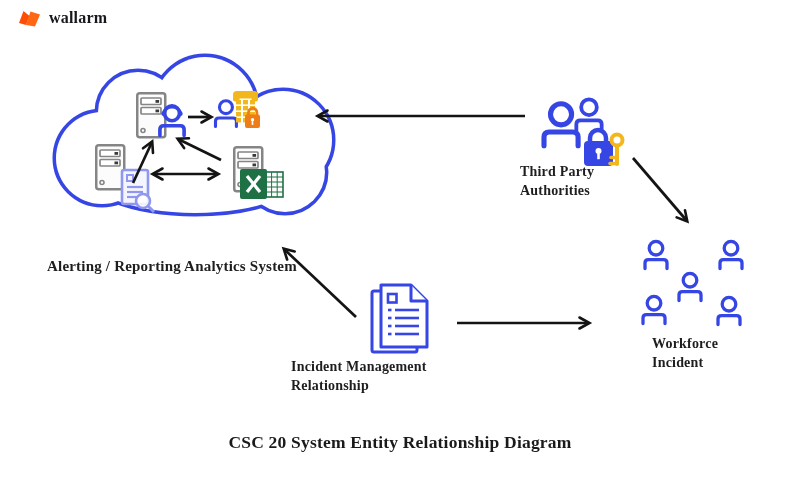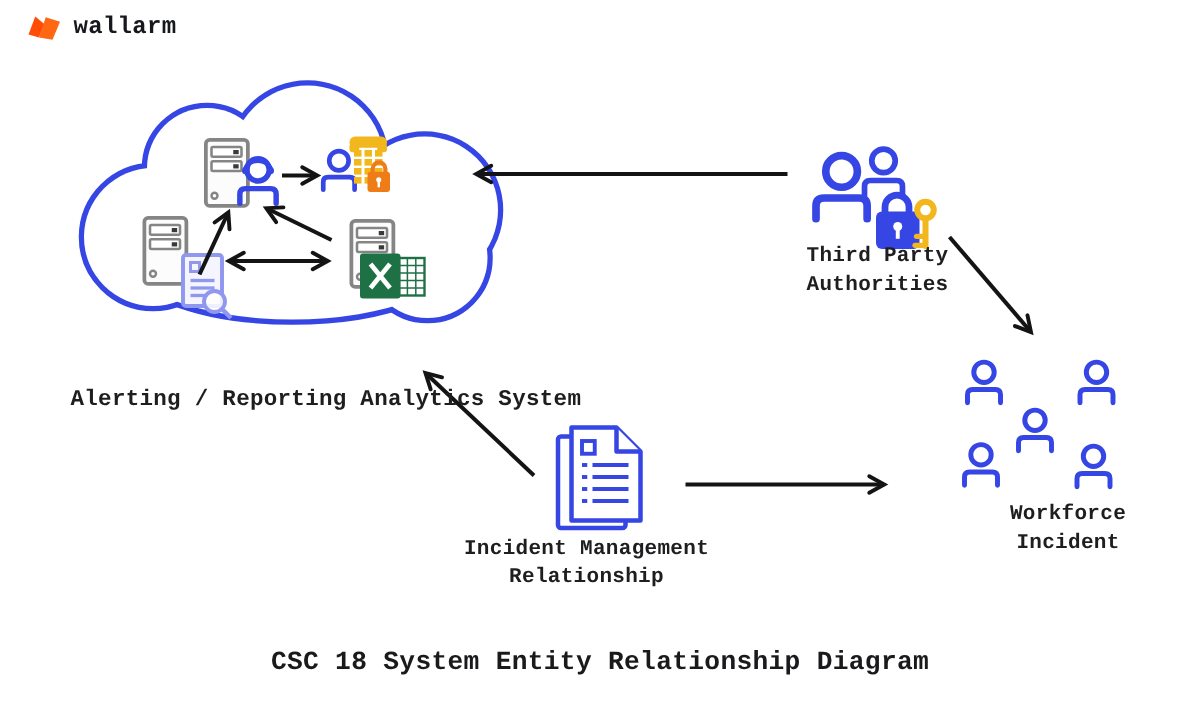--- a/index.html
+++ b/index.html
@@ -1,20 +1,20 @@
 <!DOCTYPE html>
 <html><head>
 <meta charset="utf-8">
 <style>
   html,body{margin:0;padding:0;background:#ffffff;}
   #stage{position:relative;width:800px;height:472px;background:#ffffff;overflow:hidden;
-         font-family:Liberation Mono, monospace;color:#1e1e20;}
+         font-family:Liberation Serif, serif;color:#1e1e20;}
   #gfx{position:absolute;left:0;top:0;}
   .lbl{position:absolute;font-weight:700;color:#1e1e20;letter-spacing:.2px;line-height:19px;
-       font-size:14px;text-align:center;}
+       font-size:14px;text-align:left;}
   .lbl.single{white-space:nowrap;text-align:left;font-size:15px;}
   #logo{position:absolute;left:18px;top:8px;display:flex;align-items:center;gap:7px;}
   #logo .word{font-size:16px;font-weight:600;color:#17181c;letter-spacing:.2px;}
   #title{position:absolute;left:0;top:432px;width:800px;text-align:center;
          font-size:17.5px;font-weight:700;color:#1a1a1c;letter-spacing:.2px;}
 </style>
 </head>
 <body>
 
 <div id="stage">
@@ -202,15 +202,15 @@
   <div class="lbl" style="left:652px;top:334px;width:120px;">
     <div>Workforce</div>
     <div>Incident</div>
   </div>
 
   <div class="lbl" style="left:291px;top:357px;width:200px;">
     <div>Incident Management</div>
     <div>Relationship</div>
   </div>
 
-  <div id="title">CSC 18 System Entity Relationship Diagram</div>
+  <div id="title">CSC 20 System Entity Relationship Diagram</div>
 
 </div>
 
 </body></html>

